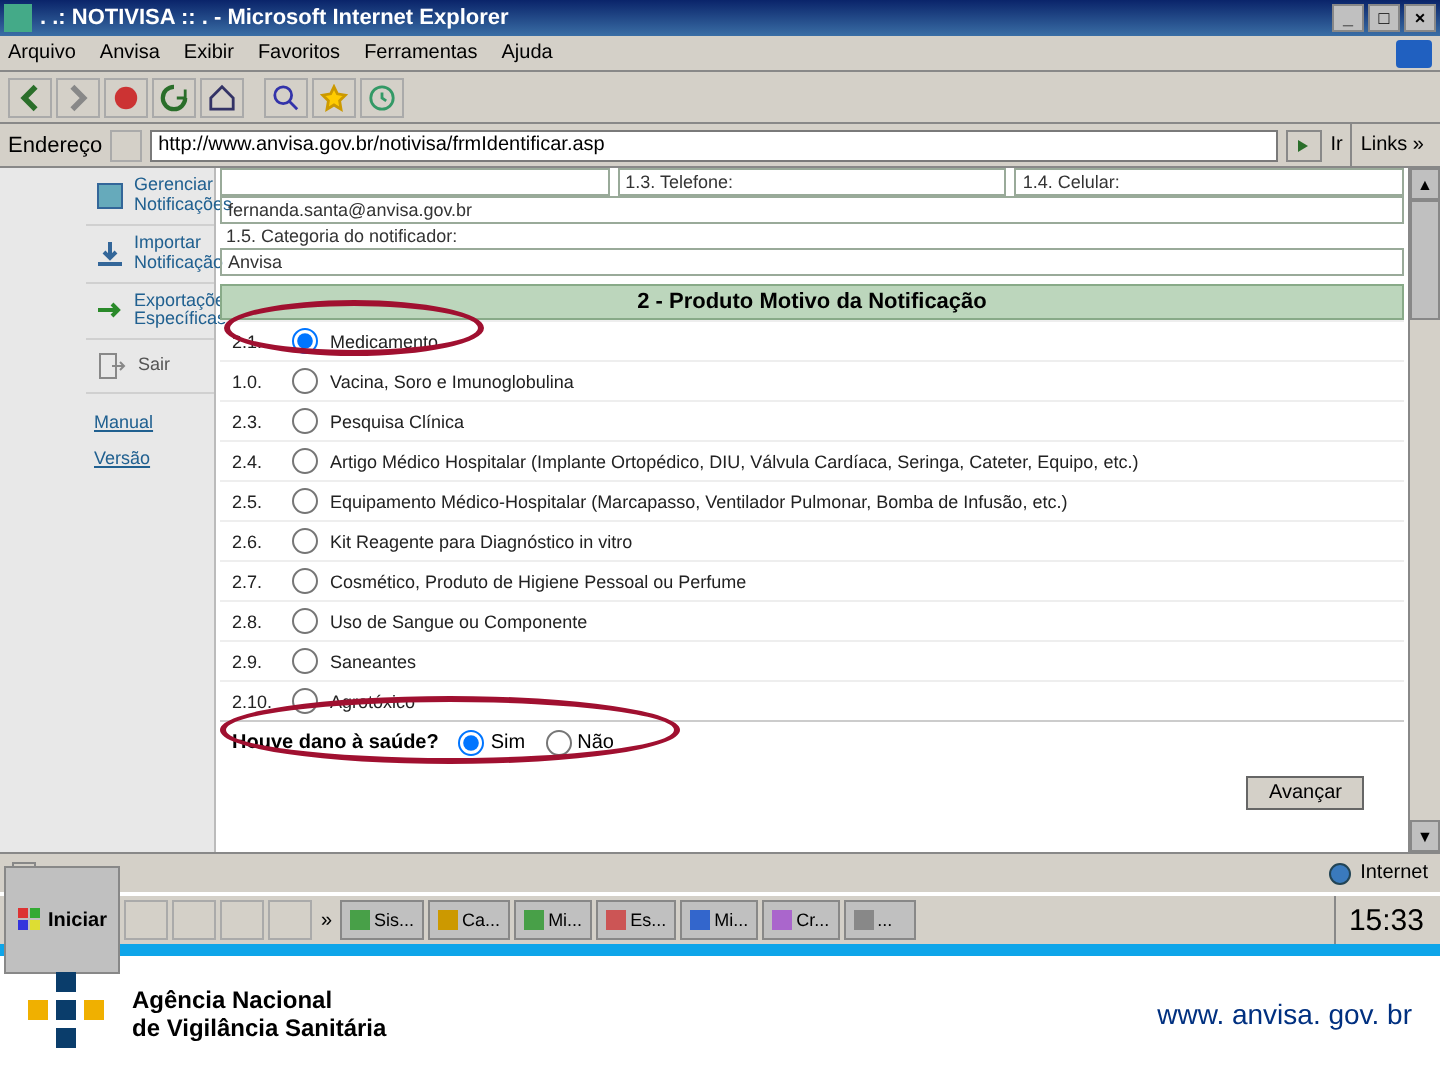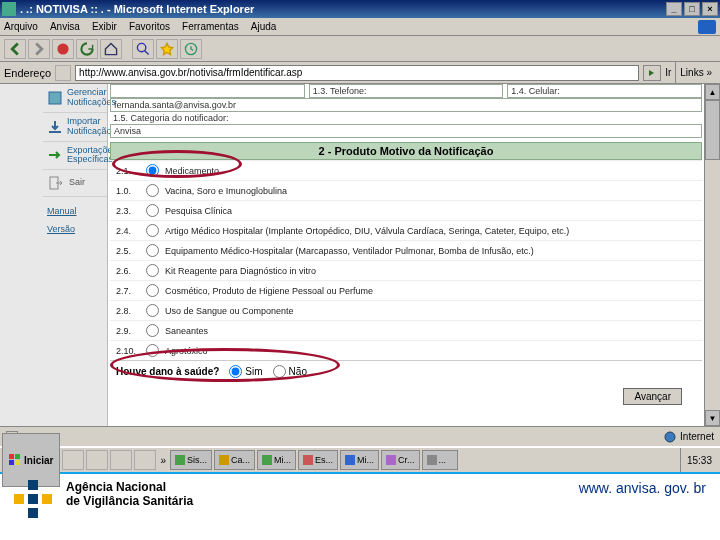--- a/index.html
+++ b/index.html
@@ -57,23 +57,23 @@
   
   .statusbar { background:#d4d0c8; height:20px; border-top:1px solid #888; display:flex; align-items:center; padding:0 6px; font-size:10px; justify-content:space-between; }
   .statusbar .zone { display:flex; align-items:center; gap:4px; }
   
   .taskbar { background:#d4d0c8; height:26px; border-top:2px solid #fff; display:flex; align-items:center; padding:0 2px; gap:2px; }
   .start { background:#c0c0c0; border:1px solid #888; padding:20px 6px; font-size:10px; font-weight:bold; display:flex; align-items:center; gap:3px; }
   .start .flag { width:12px; height:12px; }
   .tbitem { width:22px; height:20px; border:1px solid #aaa; background:#d4d0c8; }
   .tasktab { background:#c0c0c0; border:1px solid #888; padding:2px 4px; font-size:9px; min-width:36px; height:20px; overflow:hidden; display:flex; align-items:center; gap:2px; }
   .tasktab .tic { width:10px; height:10px; background:#48a048; }
-  .clock { margin-left:auto; font-size:10px; padding:0 6px; border-left:1px solid #888; height:100%; display:flex; align-items:center; }
-  
-  .footer { height:64px; display:flex; padding:6px 14px; gap:10px; border-top:2px solid #0ea5e9; }
+  .clock { margin-left:auto; font-size:15px; padding:0 6px; border-left:1px solid #888; height:100%; display:flex; align-items:center; }
+  
+  .footer { height:64px; display:flex; align-items:center; padding:6px 14px; gap:10px; border-top:6px solid #0ea5e9; }
   .logo { width:42px; height:42px; position:relative; }
   .logo .sq { position:absolute; width:10px; height:10px; }
   .footer-text { font-size:12px; font-weight:bold; line-height:1.2; }
   .footer-url { margin-left:auto; font-size:14px; color:#003080; }
 </style>
 </head>
 <body>
 
 <div class="titlebar">
   <div class="ticon"></div>

